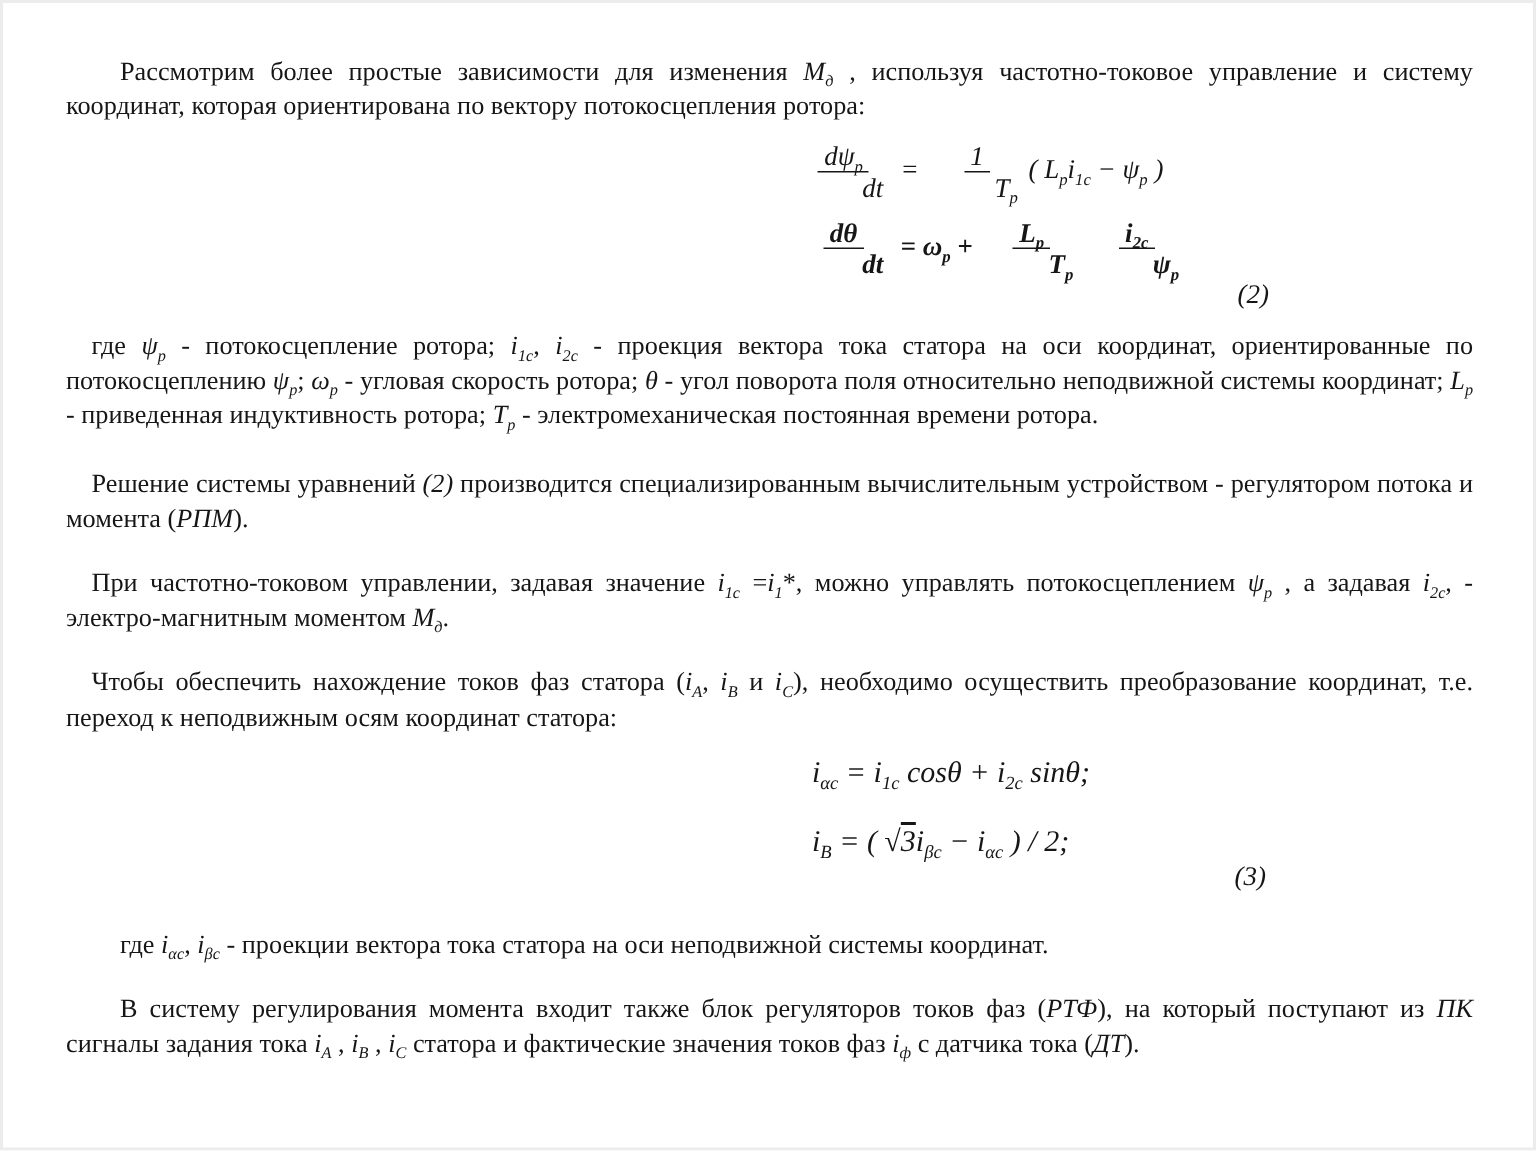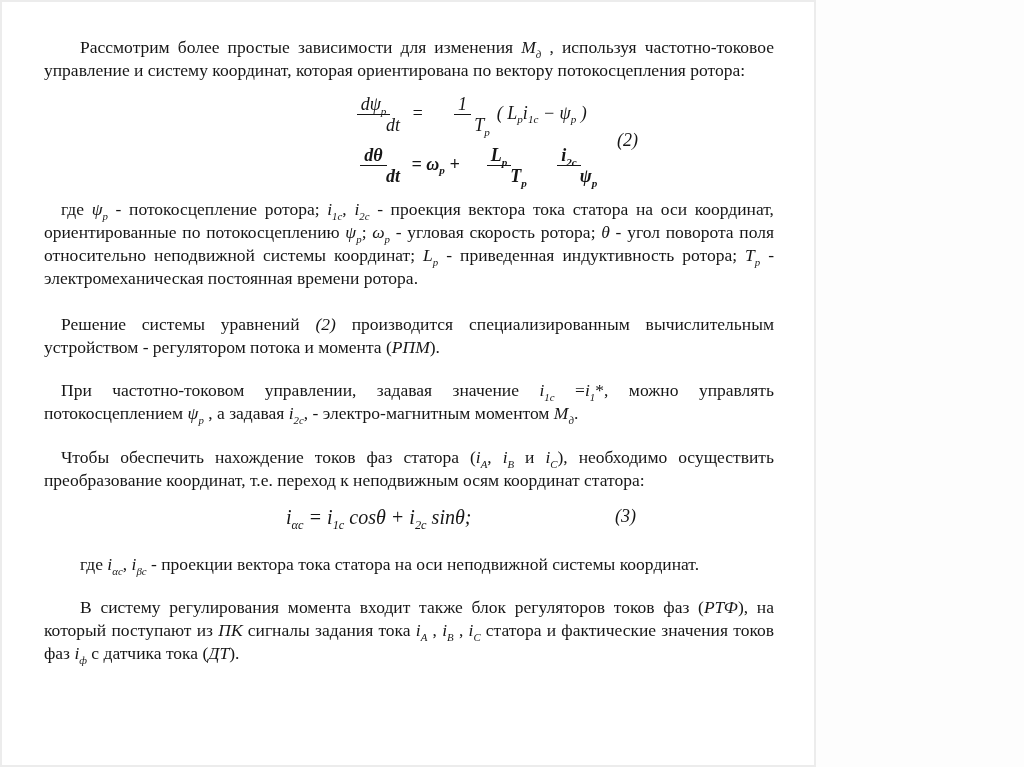--- a/index.html
+++ b/index.html
@@ -1,18 +1,18 @@
 <!DOCTYPE html>
 <html lang="ru"><head>
 <meta charset="utf-8">
 <style>
   html,body{margin:0;padding:0;background:#fdfdfd;}
   .page{
     position:relative;
-    width:816px;height:767px;
+    width:1024px;height:767px;
     box-sizing:border-box;
     background:#ffffff;
     border:2px solid #ececec;
     padding:34px 40px 0 42px;
     font-family:"Liberation Serif","DejaVu Serif",serif;
     color:#161616;
     overflow:hidden;
   }
   .para{
     margin:0;
@@ -22,21 +22,21 @@
   }
   .indent-lg{text-indent:36px;}
   .indent-sm{text-indent:17px;font-family:Liberation Serif, serif;}
   .mt-sm{margin-top:20px;}
   .mt-md{margin-top:23px;}
   .var{font-style:italic;}
   sub.var{font-size:.62em;line-height:0;}
   sub{font-size:.62em;line-height:0;}
 
   
-  .eq-block{display:flex;align-items:center;}
+  .eq-block{display:flex;align-items:center;flex-direction:column;}
   .eq-block-2{margin:12px 0 12px;}
   .eq-block-3{margin:12px 0 10px;}
   .eq-lines{display:flex;flex-direction:column;}
   .eq2-lines{margin-left:296px;gap:9px;}
   .eq3-lines{margin-left:242px;gap:20px;}
   .eq-line{
     font-style:italic;
     font-size:18px;
     line-height:1.3;
     white-space:nowrap;
@@ -102,20 +102,21 @@
 
   <p class="para indent-sm mt-md">Решение системы уравнений <span class="var">(2)</span> производится специализированным вычислительным устройством - регулятором потока и момента (<span class="var">РПМ</span>).</p>
 
   <p class="para indent-sm mt-sm">При частотно-токовом управлении, задавая значение <span class="var">i</span><sub class="var">1c</sub> =<span class="var">i</span><sub class="var">1</sub>*, можно управлять потокосцеплением <span class="var">ψ</span><sub class="var">p</sub> , а задавая <span class="var">i</span><sub class="var">2c</sub>, - электро-магнитным моментом <span class="var">M</span><sub class="var">д</sub>.</p>
 
   <p class="para indent-sm mt-sm">Чтобы обеспечить нахождение токов фаз статора (<span class="var">i</span><sub class="var">A</sub>, <span class="var">i</span><sub class="var">B</sub> и <span class="var">i</span><sub class="var">C</sub>), необходимо осуществить преобразование координат, т.е. переход к неподвижным осям координат статора:</p>
 
   <div class="eq-block eq-block-3">
     <div class="eq-lines eq3-lines">
       <div class="eq-line">i<sub class="var">αc</sub> = i<sub class="var">1c</sub> cosθ + i<sub class="var">2c</sub> sinθ;</div>
+      <div class="eq-line">i<sub class="var">B</sub> = ( <span class="sqrt"><span>√</span><span class="radicand">3</span></span>i<sub class="var">βc</sub> − i<sub class="var">αc</sub> ) / 2;</div>
     </div>
     <div class="eq-label eq3-label">(3)</div>
   </div>
 
   <p class="para indent-lg mt-md">где <span class="var">i</span><sub class="var">αc</sub>, <span class="var">i</span><sub class="var">βc</sub> - проекции вектора тока статора на оси неподвижной системы координат.</p>
 
 
   <p class="para indent-lg mt-sm">В систему регулирования момента входит также блок регуляторов токов фаз (<span class="var">РТФ</span>), на который поступают из <span class="var">ПК</span> сигналы задания тока <span class="var">i</span><sub class="var">A</sub> , <span class="var">i</span><sub class="var">B</sub> , <span class="var">i</span><sub class="var">C</sub> статора и фактические значения токов фаз <span class="var">i</span><sub class="var">ф</sub> с датчика тока (<span class="var">ДТ</span>).</p>
 
 </div>

